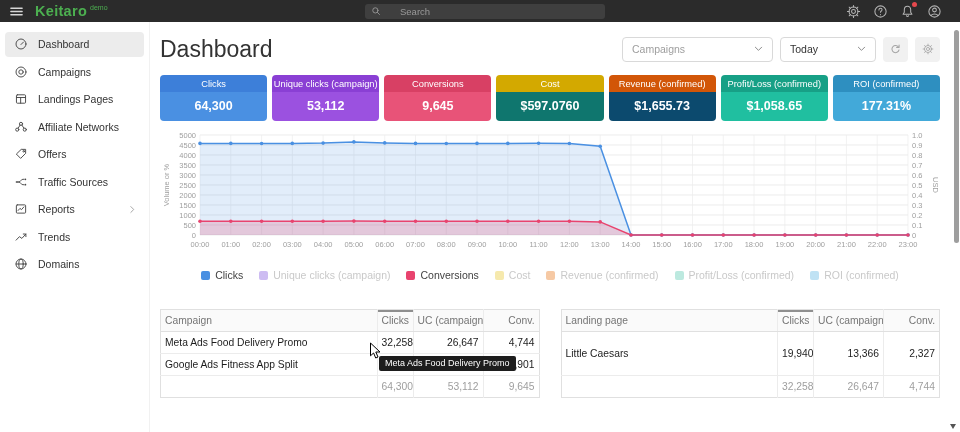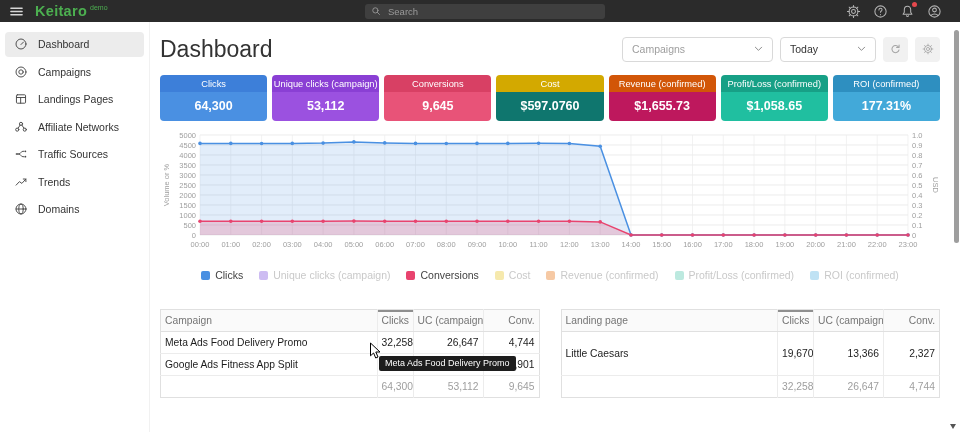--- a/index.html
+++ b/index.html
@@ -6,21 +6,21 @@
   .app{position:relative;width:960px;height:432px;overflow:hidden;background:#fff;
        font-family:"Liberation Sans",sans-serif;-webkit-font-smoothing:antialiased;}
   
   .topbar{position:absolute;top:0;left:0;right:0;height:22px;background:#2b2b2b;
           display:flex;align-items:center;z-index:3;}
   .hamburger{width:15px;height:15px;margin-left:9px;color:#d6d6d6;display:flex;cursor:pointer;}
   .logo-wrap{display:flex;margin-left:11px;align-items:flex-start;cursor:pointer;}
   .logo{font-weight:bold;font-size:14.5px;color:#4caf50;letter-spacing:.3px;line-height:20px;}
   .logo-badge{font-size:7px;color:#4caf50;margin-left:3px;margin-top:3px;}
   .search-box{position:absolute;left:365px;top:3.5px;width:240px;height:15px;background:#3f3f3f;
-              border-radius:3px;display:flex;align-items:center;padding:0 6px;gap:5px;box-sizing:border-box;}
+              border-radius:3px;display:flex;align-items:center;padding:0 6px;gap:17px;box-sizing:border-box;}
   .search-ic{width:10px;height:10px;color:#9a9a9a;display:flex;flex:none;}
   .search-box input{background:transparent;border:none;outline:none;color:#d0d0d0;font-size:9.5px;width:100%;
                     font-family:"Liberation Sans",sans-serif;}
   .search-box input::placeholder{color:#9a9a9a;}
   .topbar-right{margin-left:auto;display:flex;gap:12px;margin-right:18px;align-items:center;}
   .tb-btn{position:relative;width:15px;height:15px;color:#b5b5b5;display:flex;cursor:pointer;}
   .badge-dot{position:absolute;top:-1.5px;right:-1.5px;width:5px;height:5px;border-radius:50%;background:#e5484d;}
   
   .sidebar{position:absolute;top:22px;left:0;width:150px;bottom:0;background:#fff;
            border-right:1px solid #f1f1f1;padding-top:7px;box-sizing:border-box;z-index:2;}
@@ -178,26 +178,49 @@
             <circle cx="3.7" cy="11" r="1.8"></circle>
             <circle cx="12.3" cy="11" r="1.8"></circle>
             <path d="M6.9 5.9 L4.7 9.4 M9.1 5.9 L11.3 9.4"></path>
           </svg>
         </span>
         <span class="side-label">Affiliate Networks</span>
       </div>
       <div class="side-item">
         <span class="side-icon">
           <svg viewBox="0 0 16 16" width="100%" height="100%" fill="none" stroke="currentColor" stroke-width="1.1" stroke-linecap="round" stroke-linejoin="round">
+            <path d="M8.7 2.7 H13.3 V7.3 L7.6 13 L3 8.4 Z"></path>
+            <circle cx="11.1" cy="4.9" r="0.9"></circle>
+          </svg>
+        </span>
+        <span class="side-label">Offers</span>
+      </div>
+      <div class="side-item">
+        <span class="side-icon">
+          <svg viewBox="0 0 16 16" width="100%" height="100%" fill="none" stroke="currentColor" stroke-width="1.1" stroke-linecap="round" stroke-linejoin="round">
             <path d="M2.6 8 H5.4 C7.8 8 7.8 4.9 10.2 4.9 H11.4 M2.6 8 H5.4 C7.8 8 7.8 11.1 10.2 11.1 H11.4"></path>
             <circle cx="13" cy="4.9" r="1" fill="currentColor" stroke="none"></circle>
             <circle cx="13" cy="11.1" r="1" fill="currentColor" stroke="none"></circle>
           </svg>
         </span>
         <span class="side-label">Traffic Sources</span>
+      </div>
+      <div class="side-item">
+        <span class="side-icon">
+          <svg viewBox="0 0 16 16" width="100%" height="100%" fill="none" stroke="currentColor" stroke-width="1.1" stroke-linecap="round" stroke-linejoin="round">
+            <rect x="2.7" y="3.3" width="10.6" height="9.4" rx="1"></rect>
+            <path d="M4.7 9.7 L6.8 7.3 L8.6 8.7 L11.3 5.6"></path>
+          </svg>
+        </span>
+        <span class="side-label">Reports</span>
+        <span class="side-chevron">
+          <svg viewBox="0 0 6 10" width="100%" height="100%" fill="none" stroke="currentColor" stroke-width="1.1" stroke-linecap="round" stroke-linejoin="round">
+            <path d="M1 1.5 L4.5 5 L1 8.5"></path>
+          </svg>
+        </span>
       </div>
       <div class="side-item">
         <span class="side-icon">
           <svg viewBox="0 0 16 16" width="100%" height="100%" fill="none" stroke="currentColor" stroke-width="1.1" stroke-linecap="round" stroke-linejoin="round">
             <path d="M2.4 11.6 L6.2 7.6 L9 9.6 L13.6 4.6"></path>
             <path d="M10.6 4.6 H13.6 V7.6"></path>
           </svg>
         </span>
         <span class="side-label">Trends</span>
       </div>
@@ -265,21 +288,21 @@
         <div class="card">
           <div class="card-label" style="background: rgb(216, 64, 100);">Conversions</div>
           <div class="card-value" style="background: rgb(232, 83, 120);">9,645</div>
         </div>
         <div class="card">
           <div class="card-label" style="background: rgb(211, 169, 0);">Cost</div>
           <div class="card-value" style="background: #0f766e;">$597.0760</div>
         </div>
         <div class="card">
           <div class="card-label" style="background: rgb(210, 86, 8);">Revenue (confirmed)</div>
-          <div class="card-value" style="background: #be185d;">$1,655.73</div>
+          <div class="card-value" style="background: #0c4a6e;">$1,655.73</div>
         </div>
         <div class="card">
           <div class="card-label" style="background: rgb(23, 160, 134);">Profit/Loss (confirmed)</div>
           <div class="card-value" style="background: rgb(32, 191, 160);">$1,058.65</div>
         </div>
         <div class="card">
           <div class="card-label" style="background: rgb(46, 143, 192);">ROI (confirmed)</div>
           <div class="card-value" style="background: rgb(66, 169, 217);">177.31%</div>
         </div>
       </div>
@@ -504,21 +527,21 @@
             <tr>
               <th>Landing page</th>
               <th class="num sorted">Clicks</th>
               <th class="num">UC (campaign)</th>
               <th class="num">Conv.</th>
             </tr>
           </thead>
           <tbody>
             <tr>
               <td>Little Caesars</td>
-              <td class="num">19,670</td>
+              <td class="num">19,940</td>
               <td class="num">13,366</td>
               <td class="num">2,327</td>
             </tr>
           </tbody>
           <tfoot>
             <tr>
               <td></td>
               <td class="num">32,258</td>
               <td class="num">26,647</td>
               <td class="num">4,744</td>

